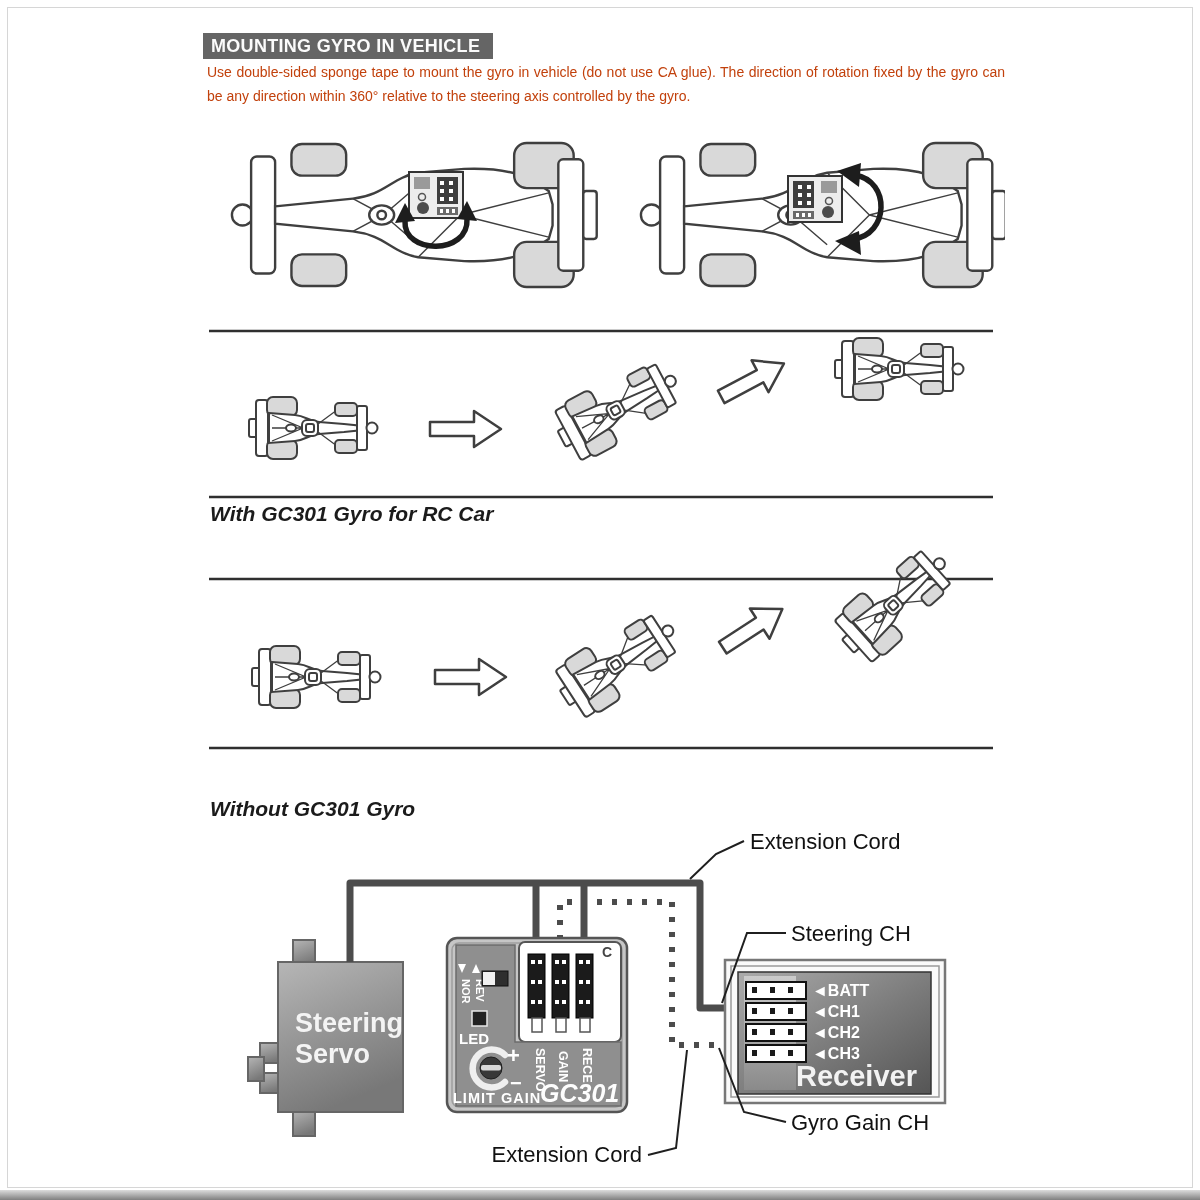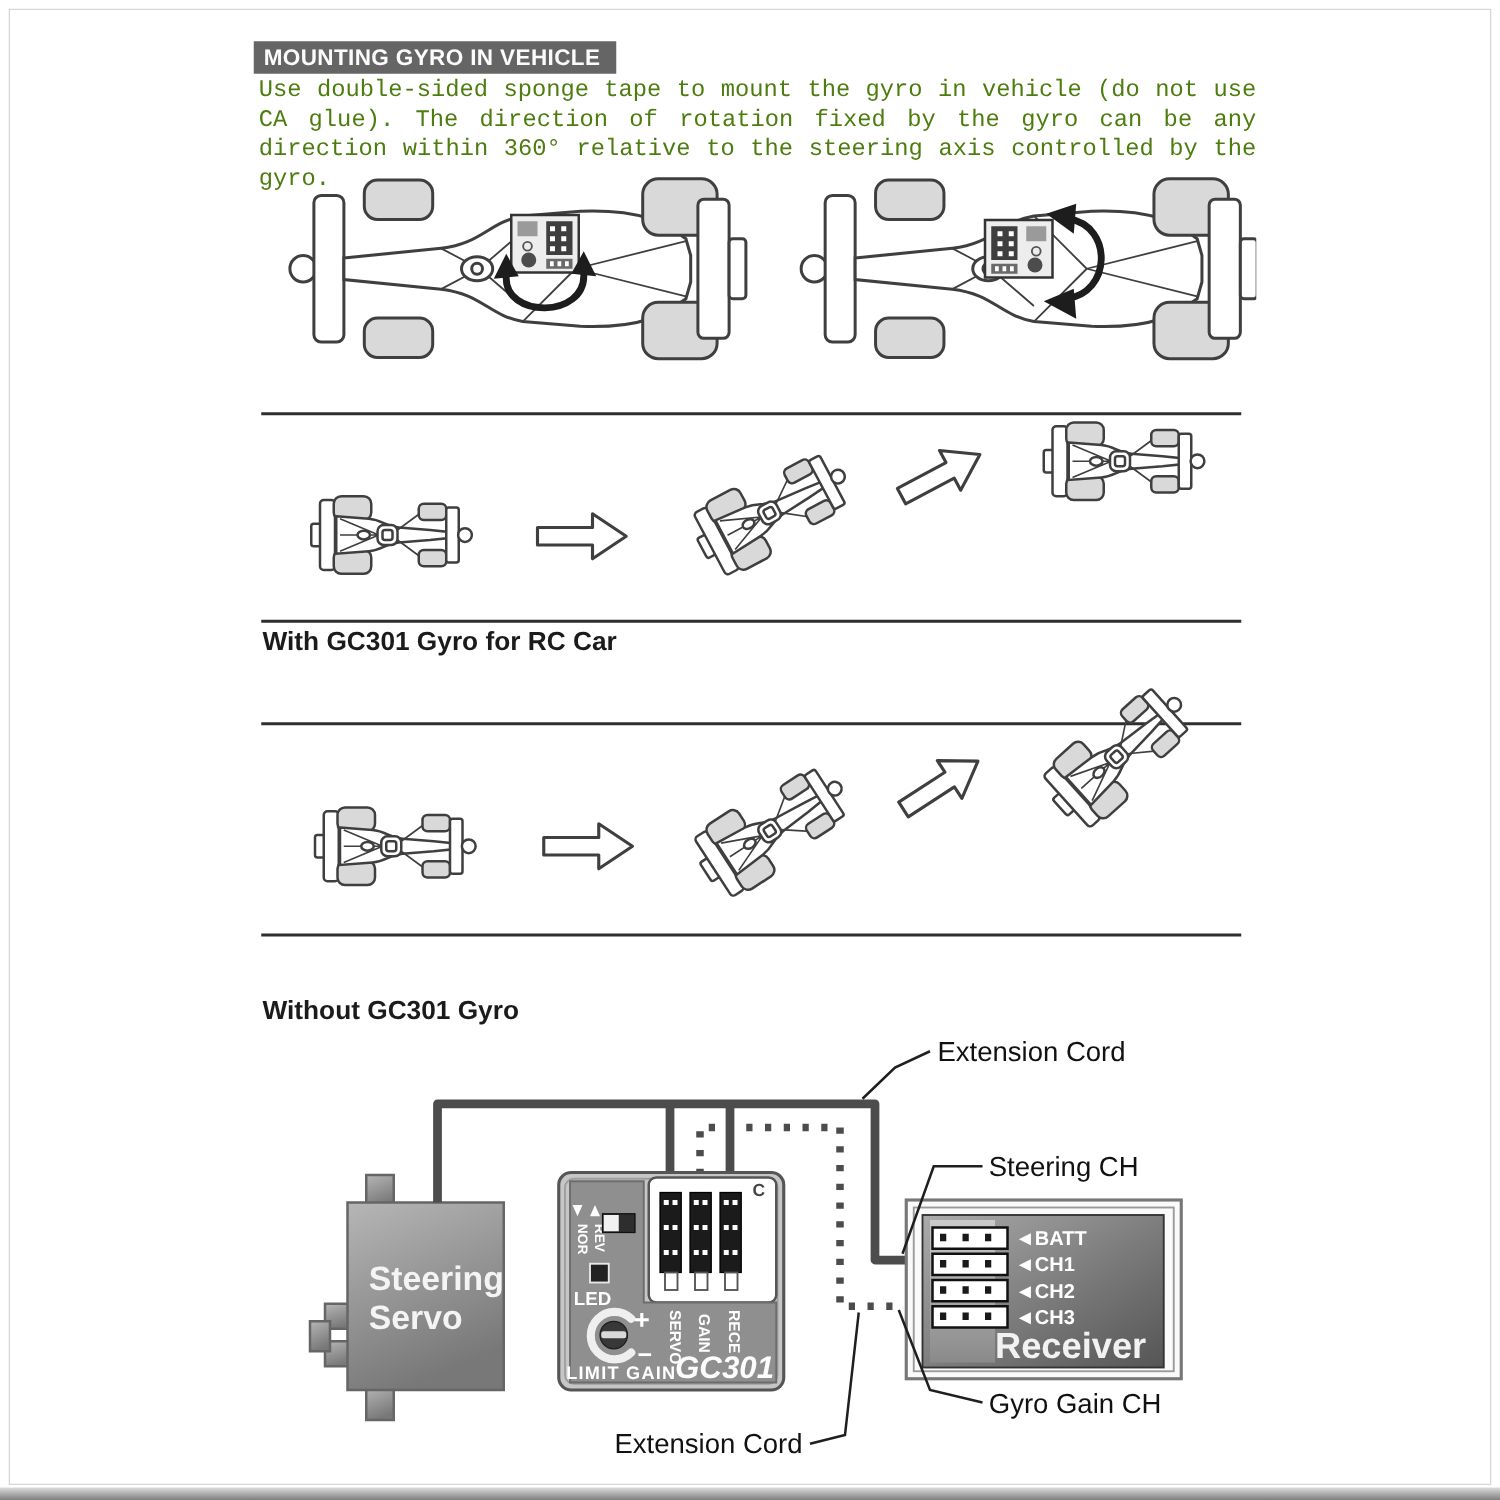--- a/index.html
+++ b/index.html
@@ -5,23 +5,23 @@
   html,body{margin:0;padding:0;background:#fff;}
   .page{position:relative;width:1200px;height:1200px;background:#ffffff;overflow:hidden;
         font-family:"Liberation Sans","DejaVu Sans",sans-serif;color:#1c1c1c;}
   .edge-frame{position:absolute;left:7px;top:7px;right:7px;bottom:12px;
         border:1px solid #d6d6d6;pointer-events:none;}
   .bottom-band{position:absolute;left:0;right:0;bottom:0;height:10px;
         background:linear-gradient(#dcdcdc,#7f7f7f);}
   .title-bar{position:absolute;left:203px;top:33px;width:290px;height:26px;box-sizing:border-box;
         background:#656565;color:#fbfbfb;font-weight:bold;font-size:18px;line-height:26px;
         padding-left:8px;letter-spacing:.3px;}
-  .intro{position:absolute;left:207px;top:61px;width:798px;font-size:19px;line-height:23.5px;
-        text-align:justify;color:#4d7c0f;font-family:Liberation Mono, monospace;}
-  .sec-label{position:absolute;left:210px;font-weight:bold;font-size:21px;color:#1b1b1b;}
+  .intro{position:absolute;left:207px;top:61px;width:798px;font-size:14px;line-height:23.5px;
+        text-align:justify;color:#c2410c;}
+  .sec-label{position:absolute;left:210px;font-weight:bold;font-size:21px;color:#1b1b1b;font-style:italic;}
   .abs{position:absolute;}
   svg text{font-family:"Liberation Sans","DejaVu Sans",sans-serif;}
   .wheel{fill:#d9d9d9;}
 </style>
 </head>
 <body>
 
 <div class="page">
   <div class="edge-frame"></div>
 

